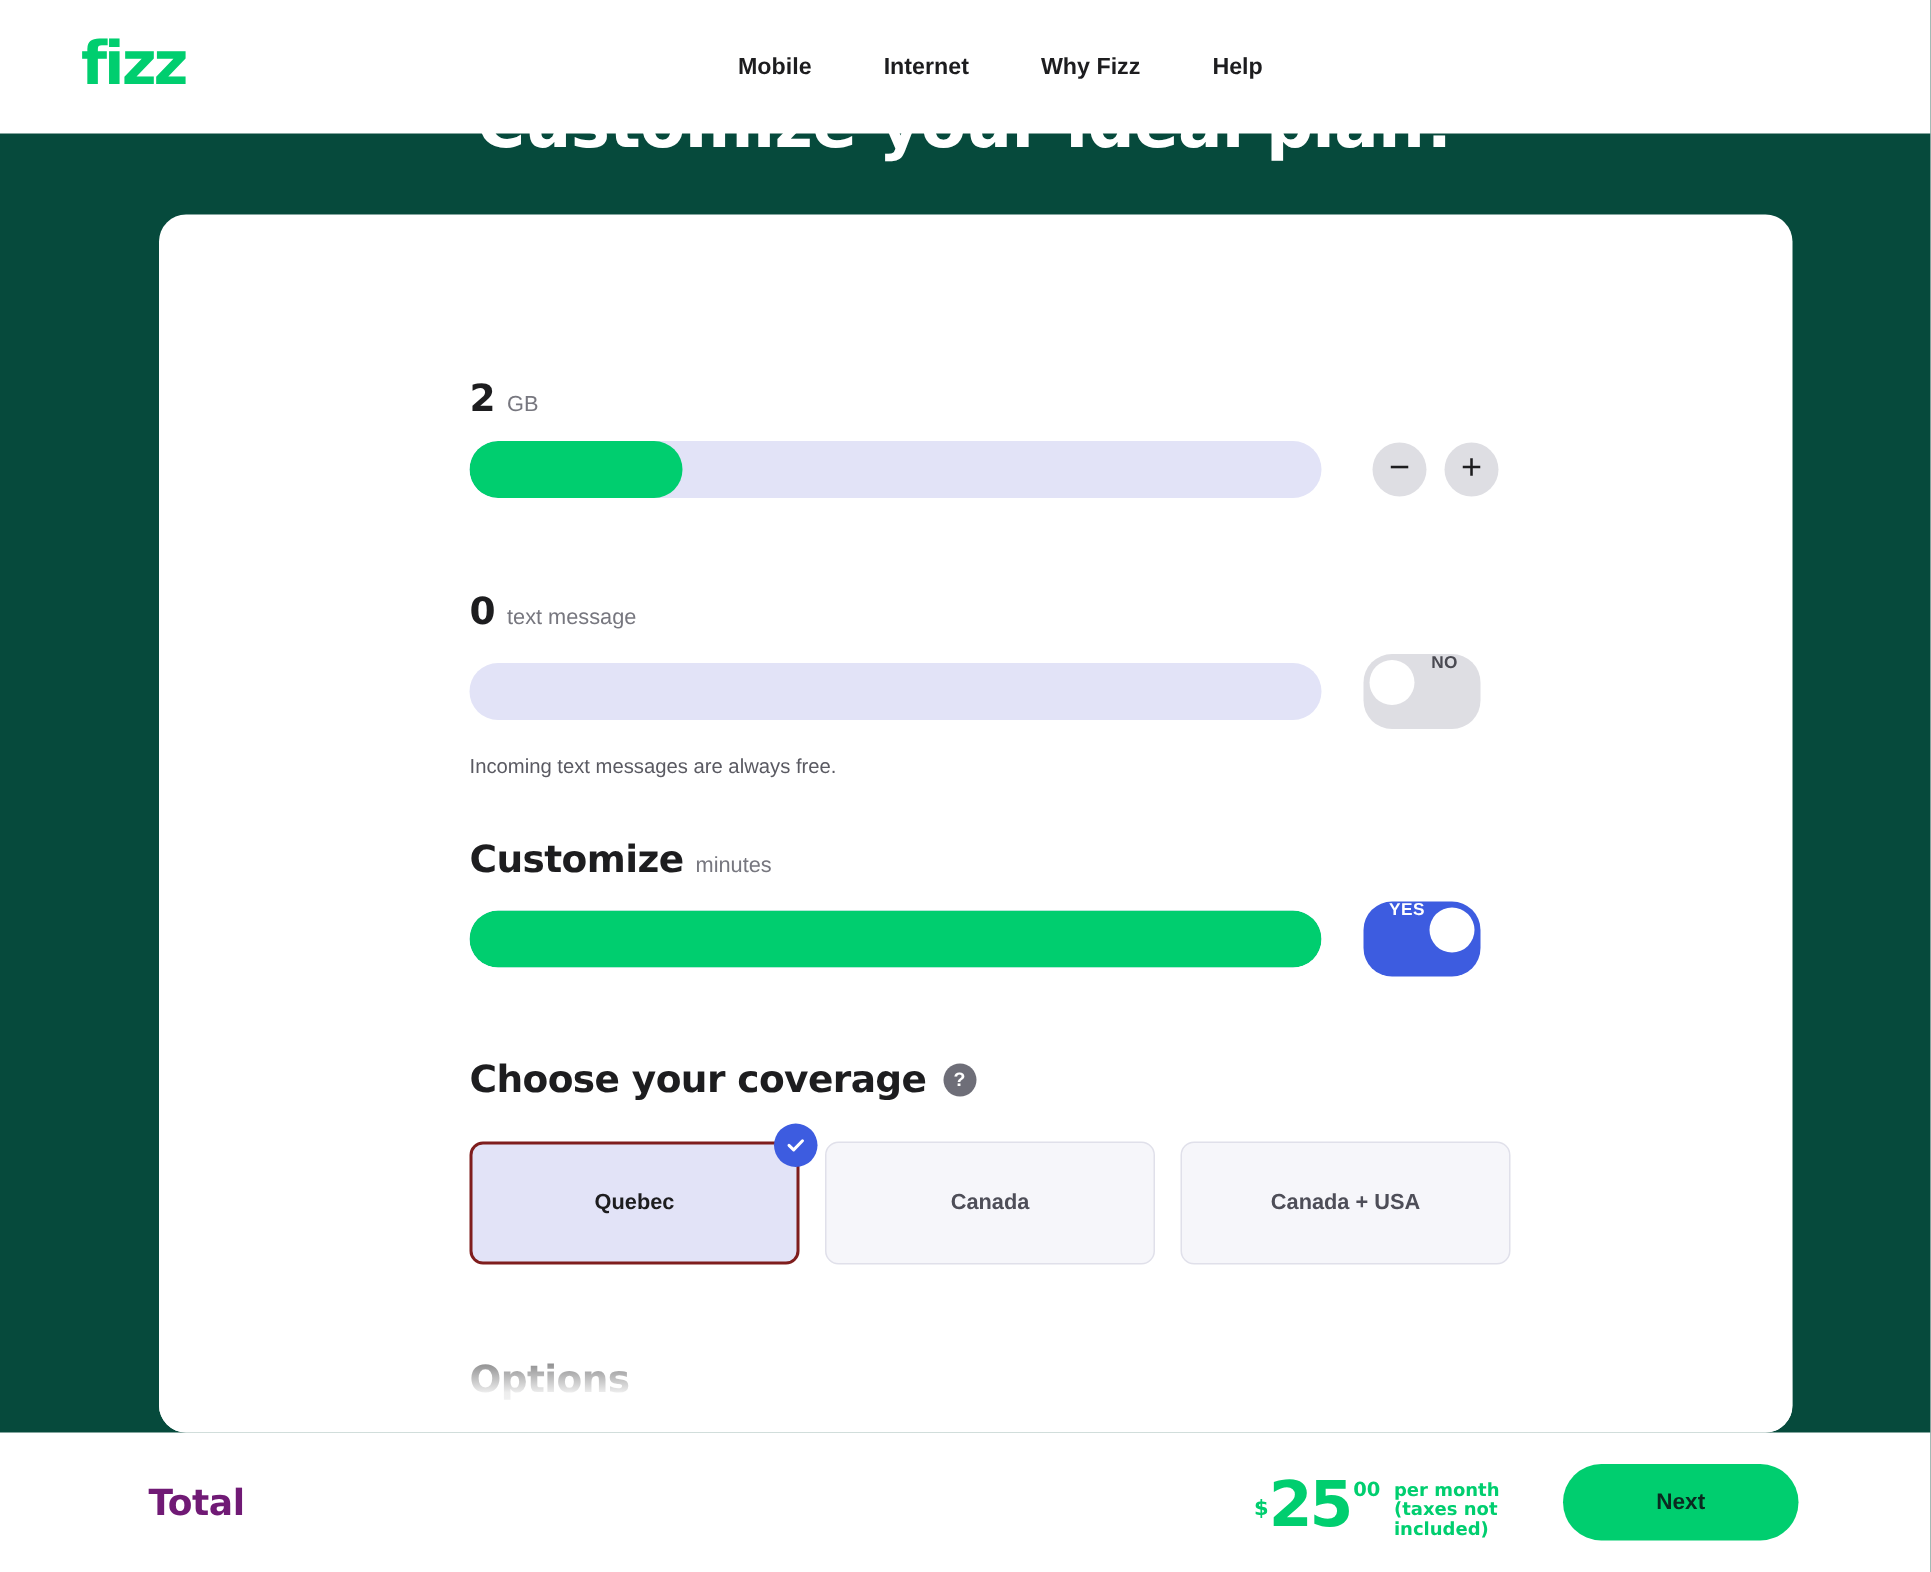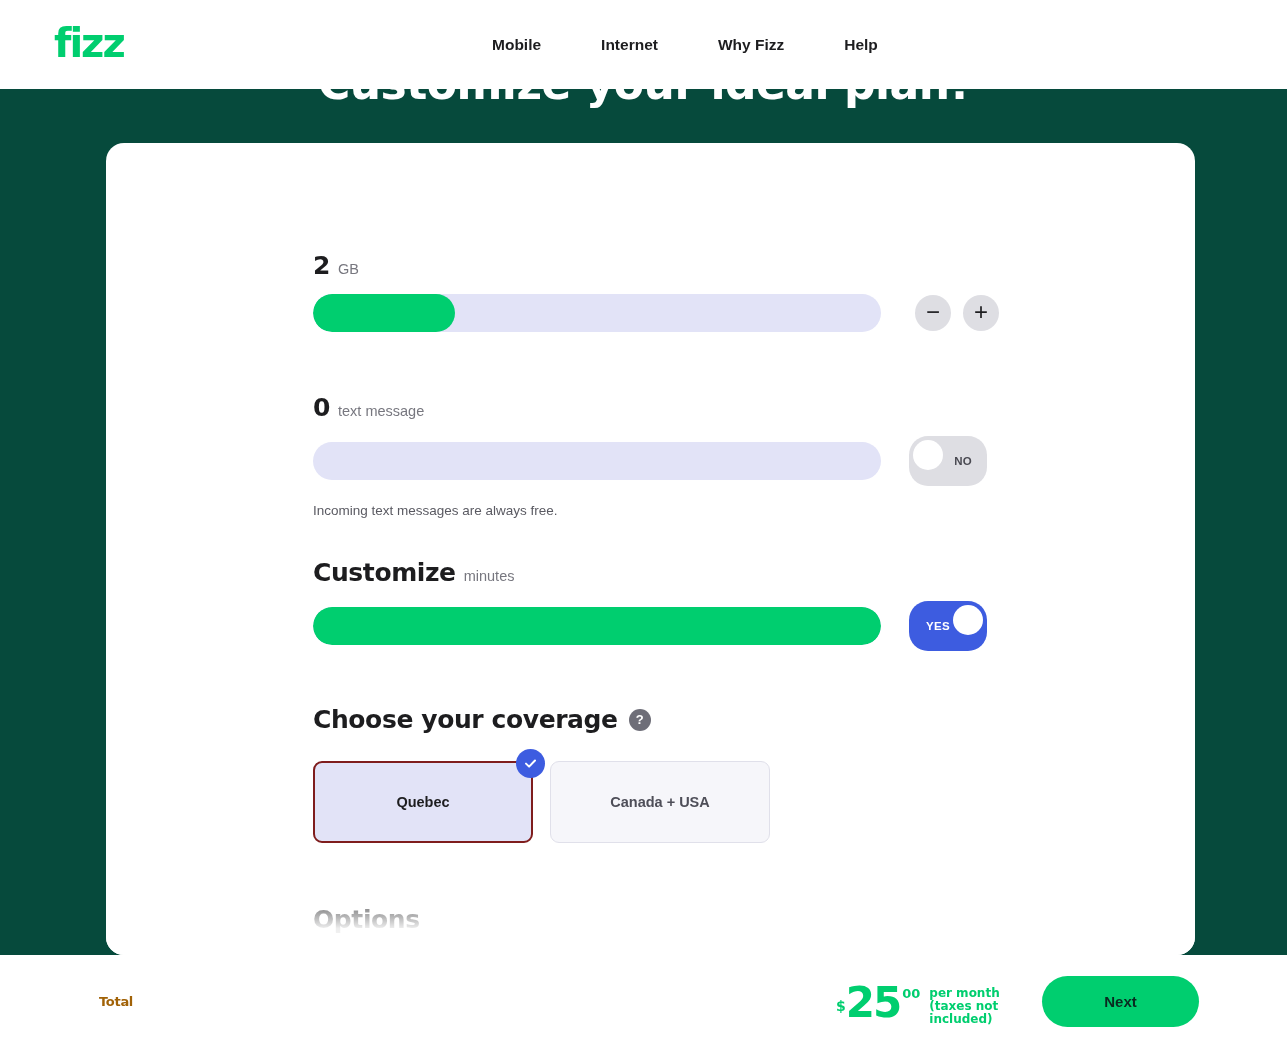--- a/index.html
+++ b/index.html
@@ -38,21 +38,21 @@
     letter-spacing: -2px;
     font-family: "DejaVu Sans", sans-serif;
     line-height: 42px;
   }
 
   .nav {
     position: absolute;
     left: 470px;
     top: 30px;
     display: flex;
-    gap: 16px;
+    gap: 4px;
     align-items: center;
   }
   .nav-item {
     font-size: 15.5px;
     font-weight: 700;
     color: #1d1d1f;
     padding: 6px 22px;
     cursor: pointer;
     white-space: nowrap;
   }
@@ -217,21 +217,21 @@
   }
 
   
   .toggle {
     width: 78px; height: 50px;
     border-radius: 19px;
     margin-left: 28px;
     position: relative;
     cursor: pointer;
     display: flex;
-    align-items: center;
+    align-items: flex-start;
   }
   .toggle.off { background: #dedee3; justify-content: flex-end; }
   .toggle.on  { background: #3d5ce0; justify-content: flex-start; }
   .toggle .knob {
     position: absolute;
     width: 30px; height: 30px;
     border-radius: 50%;
     background: #ffffff;
     top: 4px;
   }
@@ -332,23 +332,23 @@
     width: 1287px;
     height: 93px;
     background: #ffffff;
     z-index: 50;
     display: flex;
     align-items: center;
   }
   .total-label {
     position: absolute;
     left: 99px;
-    font-size: 13px;
-    font-weight: 900;
-    color: #a16207;
+    font-size: 24px;
+    font-weight: 900;
+    color: #701a75;
     font-family: "DejaVu Sans", sans-serif;
     letter-spacing: -0.3px;
   }
   .price-block {
     position: absolute;
     left: 836px;
     display: flex;
     align-items: flex-start;
     color: #00ce6f;
     font-family: "DejaVu Sans", sans-serif;
@@ -475,20 +475,23 @@
 
         <div class="cov selected">
           <span>Quebec</span>
           <span class="cov-check">
             <svg width="15" height="15" viewBox="0 0 15 15" fill="none">
               <path d="M3 7.6 L6.1 10.6 L12 4.5" stroke="#ffffff" stroke-width="2" stroke-linecap="round" stroke-linejoin="round"></path>
             </svg>
           </span>
         </div>
 
+        <div class="cov">
+          <span>Canada</span>
+        </div>
 
         <div class="cov">
           <span>Canada + USA</span>
         </div>
 
       </div>
     </div>
 
     <div class="options-heading">Options</div>
 

